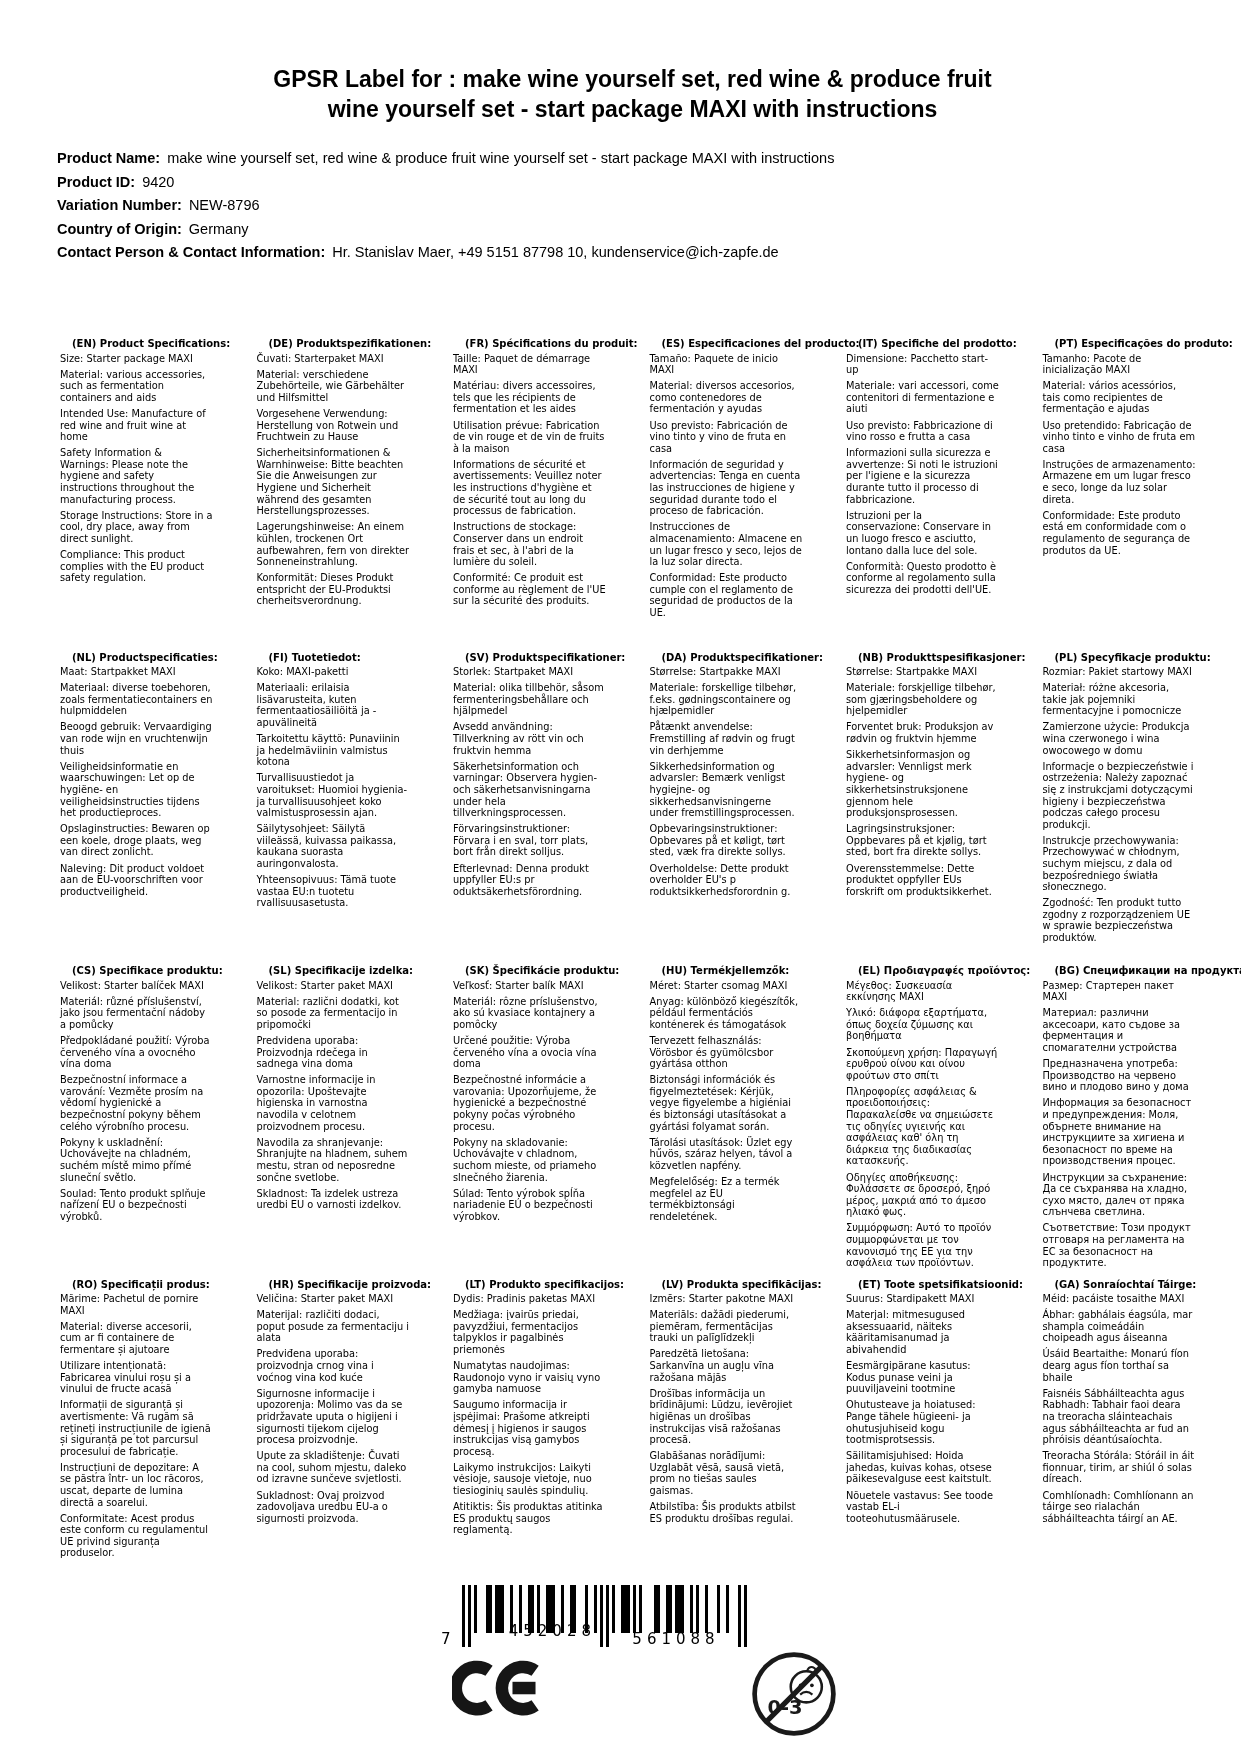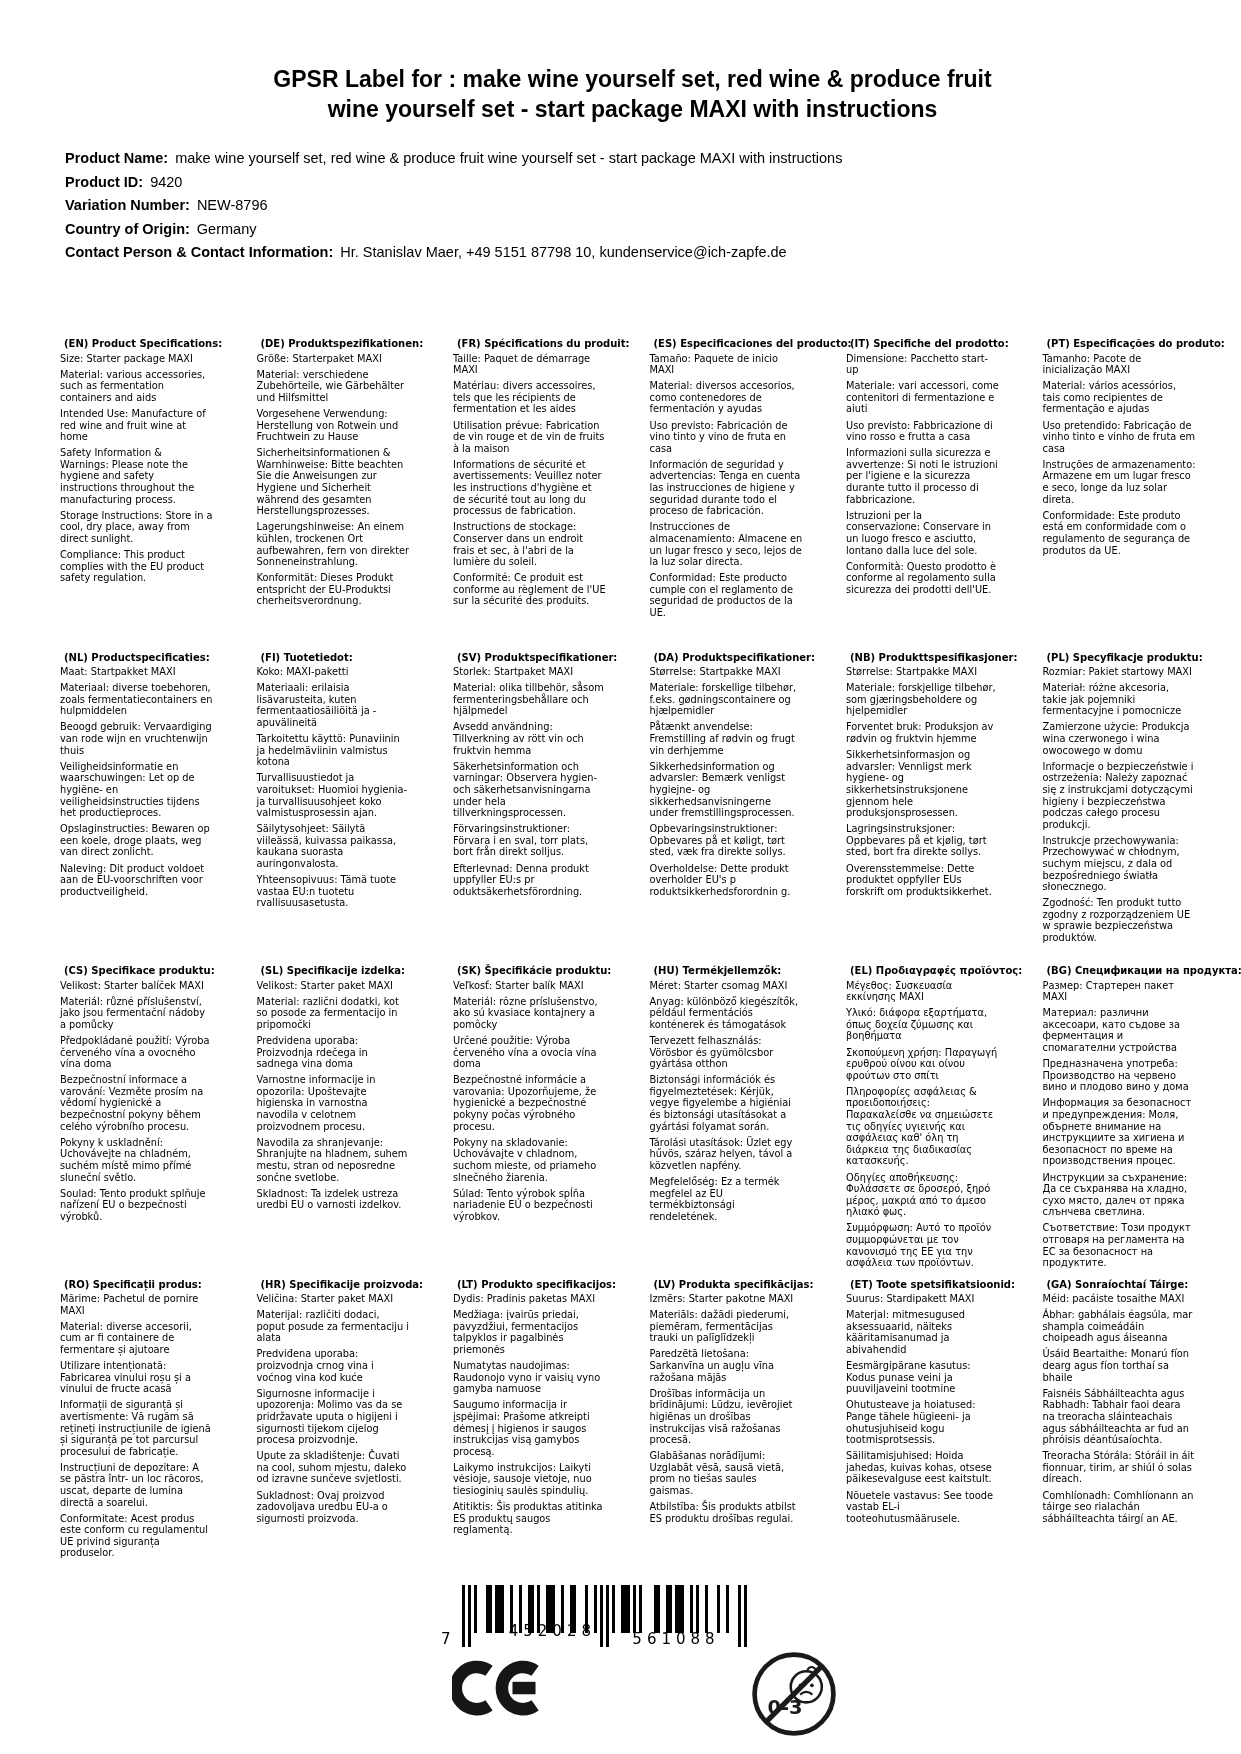--- a/index.html
+++ b/index.html
@@ -1,27 +1,27 @@
 <!DOCTYPE html>
 <html><head>
 <meta charset="utf-8">
 <style>
   html,body{margin:0;padding:0;background:#fff;}
   .page{position:relative;width:1241px;height:1754px;background:#fff;overflow:hidden;
         font-family:"Liberation Sans",sans-serif;color:#000;}
   .title{position:absolute;top:52px;left:0;width:100%;margin:12px;text-align:center;
          font-size:23px;line-height:30px;font-weight:bold;font-family:"Liberation Sans",sans-serif;}
-  .info{position:absolute;left:57px;top:147px;font-size:14.5px;line-height:23.6px;margin-left:8px;}
+  .info{position:absolute;left:57px;top:147px;font-size:14.5px;line-height:23.6px;}
   .info-line b{font-weight:bold;}
   .info-line span{margin-left:7px;}
   .grid{position:absolute;left:60px;top:338px;width:1181px;display:grid;
         grid-template-columns:repeat(6,196.5px);grid-auto-rows:313.5px;
         font-family:"DejaVu Sans",sans-serif;}
   .lang-block{width:153px;font-size:9.8px;line-height:11.6px;}
-  .lang-block h3{font-size:10px;margin:0 0 3px 4px;white-space:nowrap;font-weight:bold;}
+  .lang-block h3{font-size:10px;margin:0 0 3px 12px;white-space:nowrap;font-weight:bold;}
   .lang-block p{margin:0 0 4.5px 0;}
   
   .barcode{position:absolute;left:462px;top:1585px;font-family:"DejaVu Sans",sans-serif;}
   .bars{display:flex;align-items:flex-start;}
   .m{width:3px;height:48px;}
   .m.bar{background:#000;}
   .m.guard{height:62px;}
   .bc-first{position:absolute;left:-21px;top:45px;font-size:15px;}
   .bc-g1{position:absolute;left:12px;top:37px;width:122px;text-align:right;font-size:15px;letter-spacing:5px;}
   .bc-g2{position:absolute;left:153px;top:45px;width:122px;text-align:center;font-size:15px;letter-spacing:5px;}
@@ -48,21 +48,21 @@
         <h3>(EN) Product Specifications:</h3>
         <p>Size: Starter package MAXI</p>
         <p>Material: various accessories, such as fermentation containers and aids</p>
         <p>Intended Use: Manufacture of red wine and fruit wine at home</p>
         <p>Safety Information &amp; Warnings: Please note the hygiene and safety instructions throughout the manufacturing process.</p>
         <p>Storage Instructions: Store in a cool, dry place, away from direct sunlight.</p>
         <p>Compliance: This product complies with the EU product safety regulation.</p>
       </div>
       <div class="lang-block">
         <h3>(DE) Produktspezifikationen:</h3>
-        <p>Größe: Starterpaket MAXI</p>
+        <p>Čuvati: Starterpaket MAXI</p>
         <p>Material: verschiedene Zubehörteile, wie Gärbehälter und Hilfsmittel</p>
         <p>Vorgesehene Verwendung: Herstellung von Rotwein und Fruchtwein zu Hause</p>
         <p>Sicherheitsinformationen &amp; Warnhinweise: Bitte beachten Sie die Anweisungen zur Hygiene und Sicherheit während des gesamten Herstellungsprozesses.</p>
         <p>Lagerungshinweise: An einem kühlen, trockenen Ort aufbewahren, fern von direkter Sonneneinstrahlung.</p>
         <p>Konformität: Dieses Produkt entspricht der EU-Produktsi cherheitsverordnung.</p>
       </div>
       <div class="lang-block">
         <h3>(FR) Spécifications du produit:</h3>
         <p>Taille: Paquet de démarrage MAXI</p>
         <p>Matériau: divers accessoires, tels que les récipients de fermentation et les aides</p>

